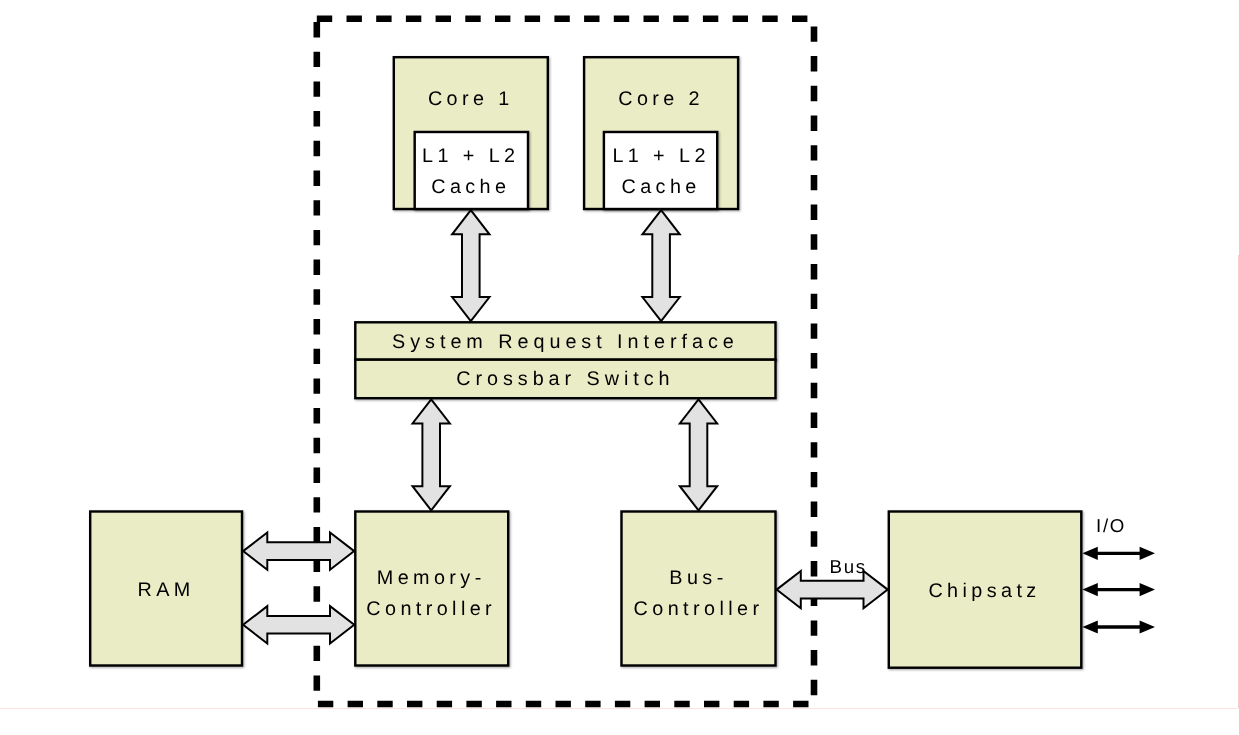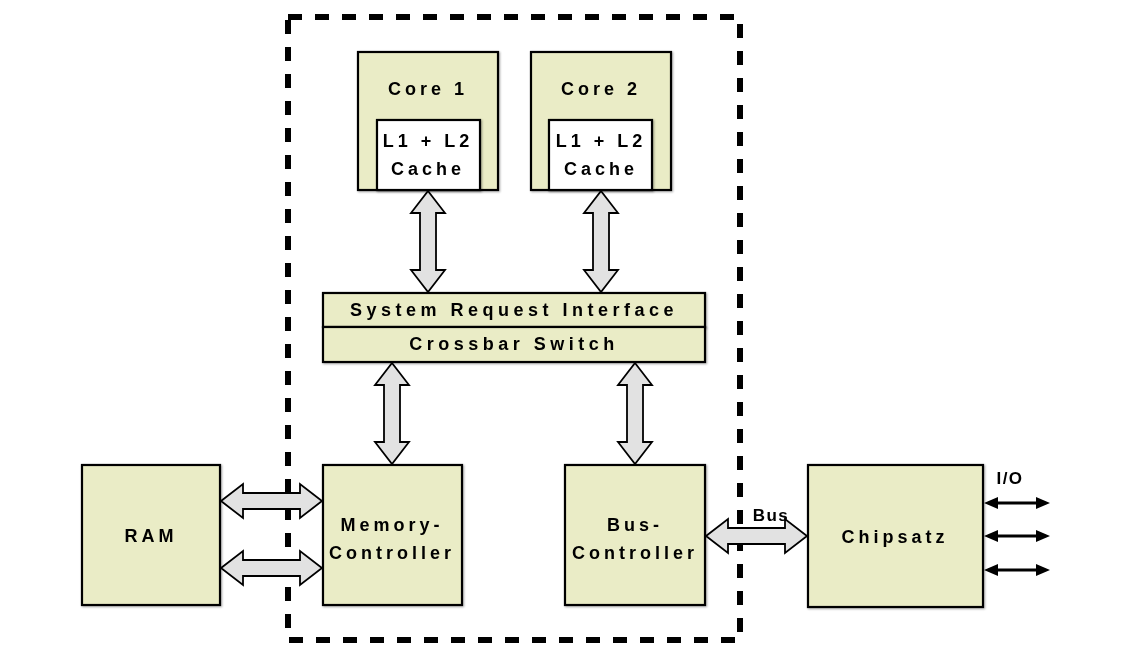--- a/index.html
+++ b/index.html
@@ -2,21 +2,20 @@
 <html><head>
 <meta charset="utf-8">
 <style>
   html, body { margin: 0; padding: 0; background: #ffffff; }
   .stage {
     position: relative;
     width: 1126px;
     height: 644px;
     background: #ef4444;
     overflow: hidden;
-    font-weight: bold;
   }
   svg { display: block; }
   svg text {
     font-family: "Liberation Sans", sans-serif;
     fill: #000000;
   }
   .lbl {
     font-size: 18px;
     letter-spacing: 4px;
     text-anchor: middle;

